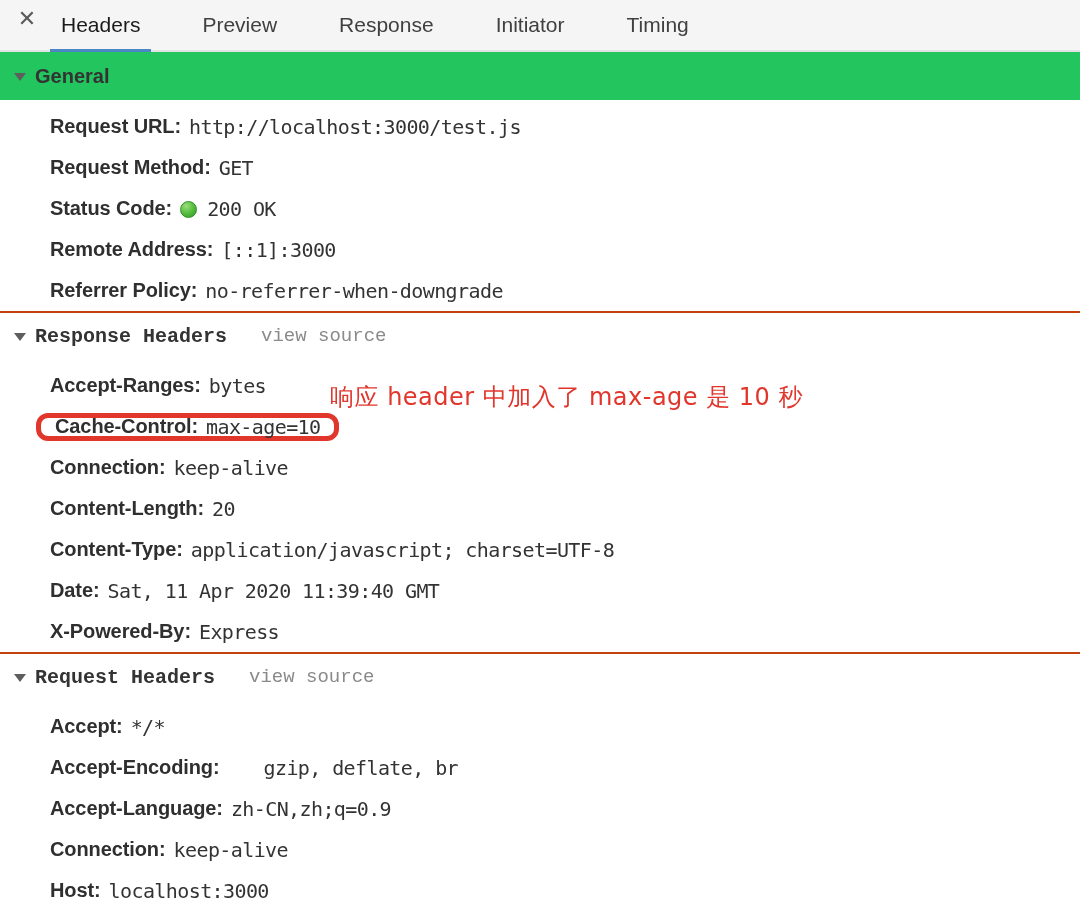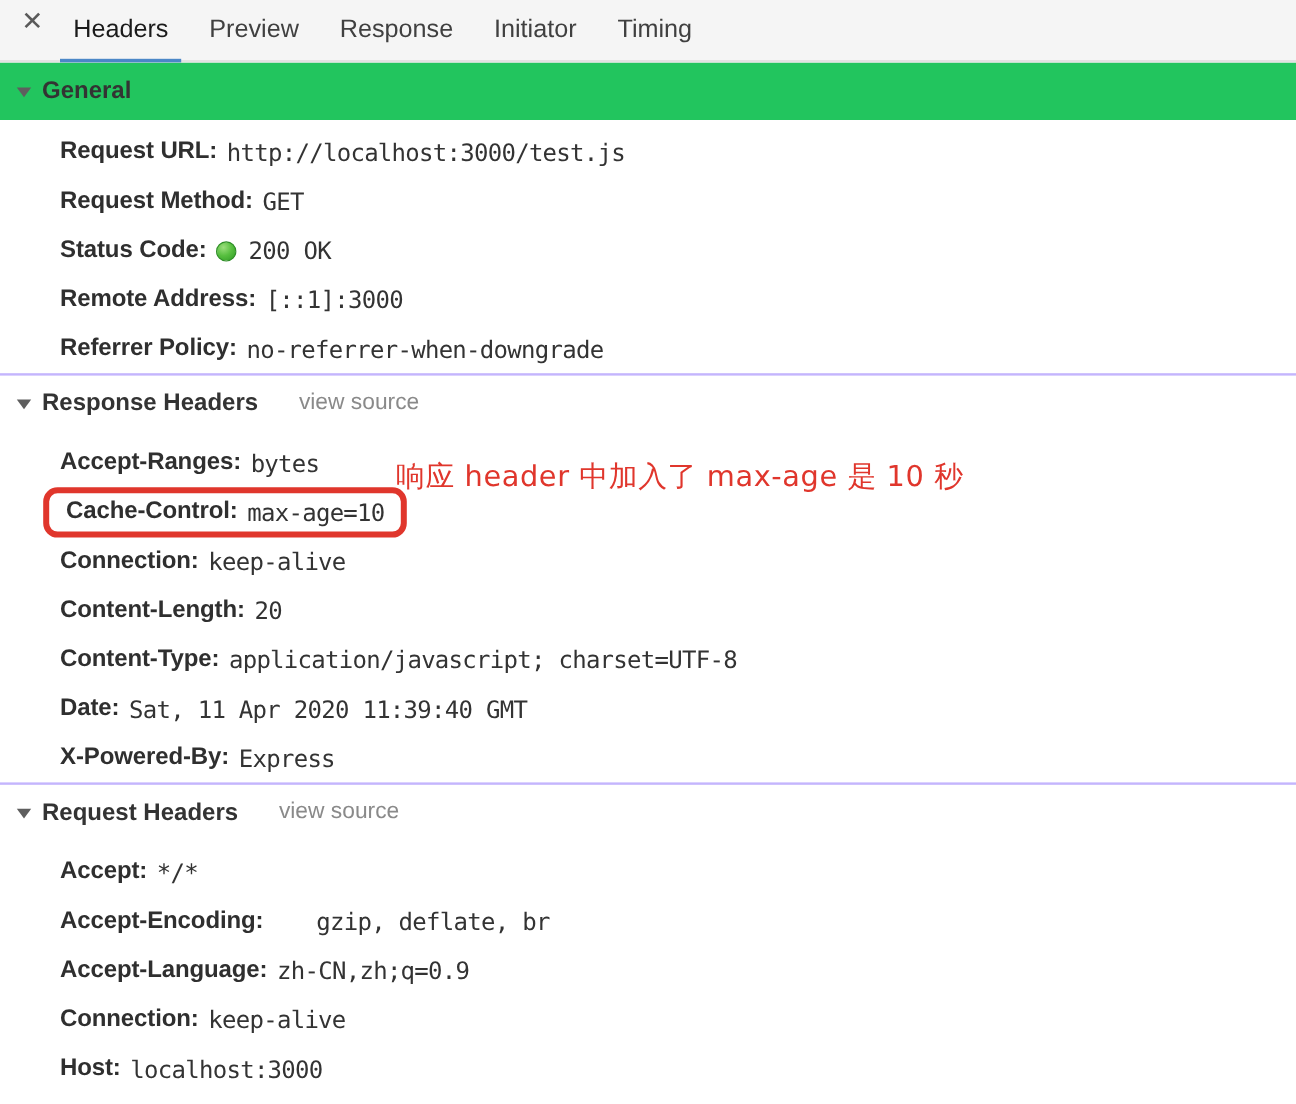--- a/index.html
+++ b/index.html
@@ -74,21 +74,22 @@
     padding-left: 14px;
     box-sizing: border-box;
     font-size: 20px;
     font-weight: bold;
     color: #333333;
   }
   .section-head.shaded {
     background: #22c55e;
   }
   .section-head.divided {
-    border-top: 2px solid #c4b5fd;
+    border-top: 2px solid #c2410c;
+    font-family: Liberation Mono, monospace;
   }
   .tri {
     width: 0;
     height: 0;
     border-left: 6px solid transparent;
     border-right: 6px solid transparent;
     border-top: 8px solid #5e5e5e;
     margin-right: 9px;
     position: relative;
     top: 1px;
@@ -141,21 +142,21 @@
   }
 
   
   .row.highlight {
     padding-left: 0;
   }
   .row.highlight .hl-box {
     margin-left: 36px;
     border: 5px solid var(--highlight, #e0362c);
     border-radius: 12px;
-    height: 42px;
+    height: 28px;
     display: flex;
     align-items: center;
     padding: 0 14px 0 14px;
     box-sizing: border-box;
     background: #ffffff;
   }
 
   
   .annotation {
     position: absolute;
@@ -177,21 +178,21 @@
     background: #ffffff;
   }
 </style>
 </head>
 <body>
 
 <div class="panel">
 
   <div class="tabbar">
     <div class="close-btn">✕</div>
-    <div id="tabs-host" style="display:flex; ">
+    <div id="tabs-host" style="display:flex; gap:28px;">
         <div class="tab active">Headers</div>
         <div class="tab">Preview</div>
         <div class="tab">Response</div>
         <div class="tab">Initiator</div>
         <div class="tab">Timing</div>
       </div>
   </div>
 
   <div id="sections-host">
       <div class="section-head shaded">

